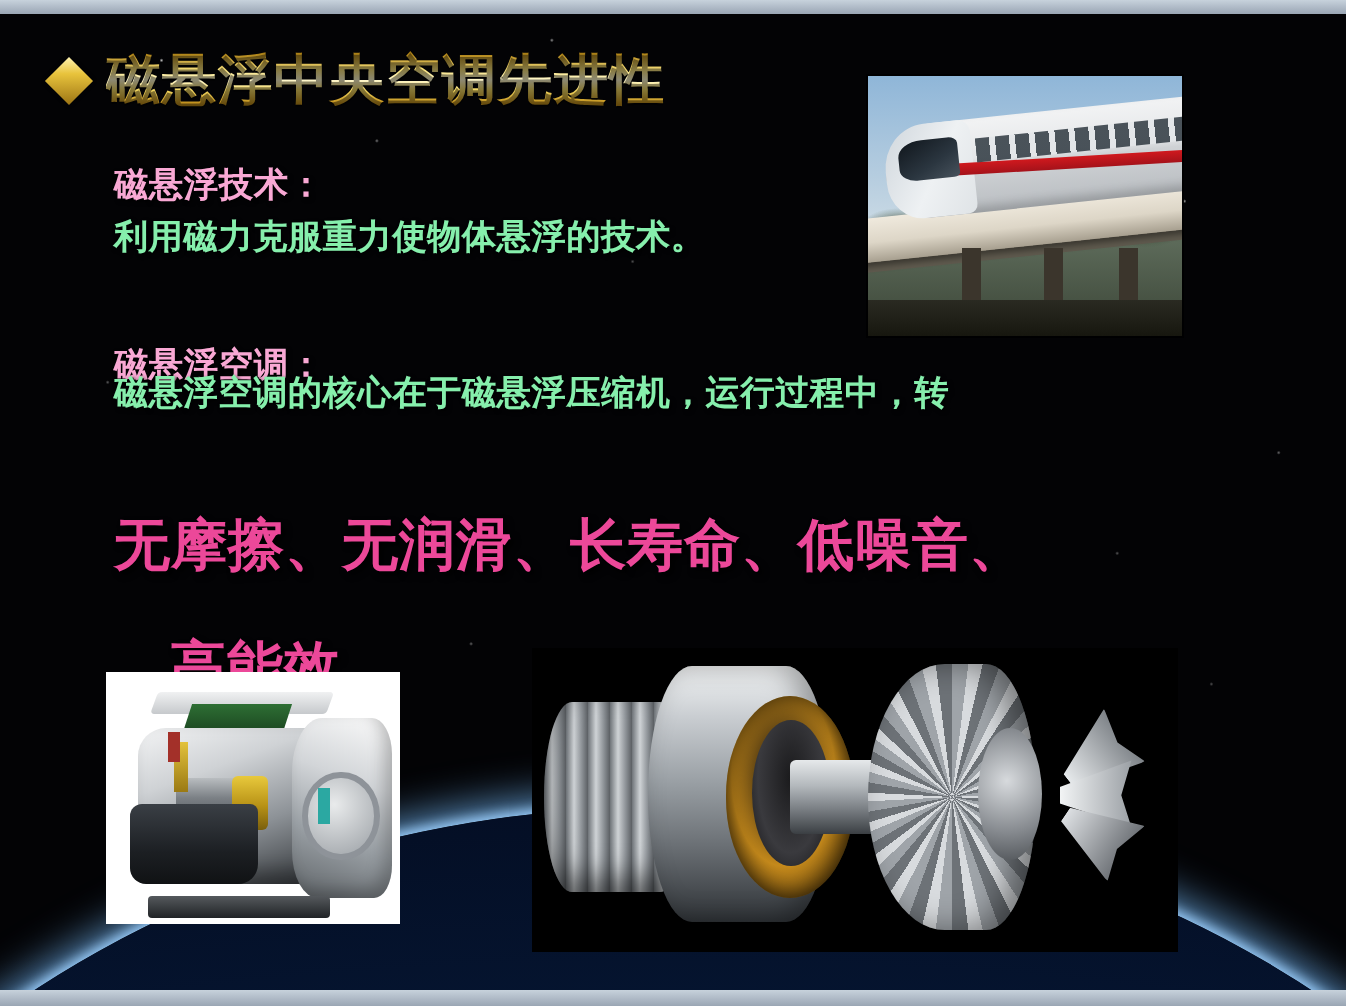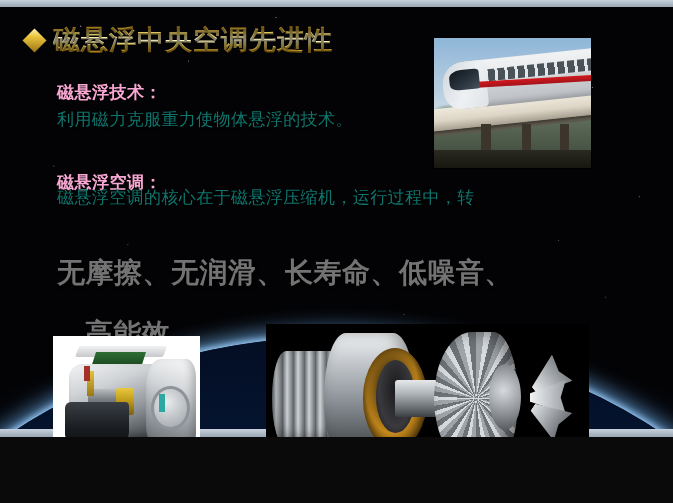--- a/index.html
+++ b/index.html
@@ -3,21 +3,21 @@
 <meta charset="utf-8">
 <style>
   html, body {
     margin: 0;
     padding: 0;
     background: #0a0a0a;
   }
   .slide {
     position: relative;
     width: 673px;
-    height: 437px;
+    height: 503px;
     overflow: hidden;
     font-family: "DejaVu Sans", "Liberation Sans", sans-serif;
     background: #000;
   }
 
   
   .space-bg {
     position: absolute;
     inset: 0;
     background:
@@ -117,38 +117,39 @@
     position: absolute;
     color: #f9a8d4;
     font-weight: bold;
     font-size: 17px;
     letter-spacing: 0.5px;
     text-shadow: 1px 1px 2px rgba(0,0,0,0.9);
     white-space: nowrap;
   }
   .sec-body {
     position: absolute;
-    color: #0f766e;
+    color: #86efac;
     font-size: 17px;
     letter-spacing: 0.4px;
     line-height: 24px;
     text-shadow: 1px 1px 2px rgba(0,0,0,0.95);
+    font-weight: bold;
   }
   #head1 { left: 57px;  top: 81px; }
   #body1 { left: 57px;  top: 107px; width: 470px; }
   #head2 { left: 57px;  top: 171px; }
   #body2 { left: 57px;  top: 185px; width: 492px; text-indent: 0; }
   #body2 .l2 { display: block; padding-left: 28px; }
 
   .highlight {
     position: absolute;
     left: 57px;
     top: 256px;
     width: 530px;
-    color: #737373;
+    color: #ec4899;
     font-weight: bold;
     font-size: 28px;
     line-height: 33px;
     letter-spacing: 0.5px;
     text-shadow: 2px 2px 3px rgba(0,0,0,0.95);
   }
   .highlight .l2 { display: block; padding-left: 28px; margin-top: 28px; }
 
   
   .photo-train {

